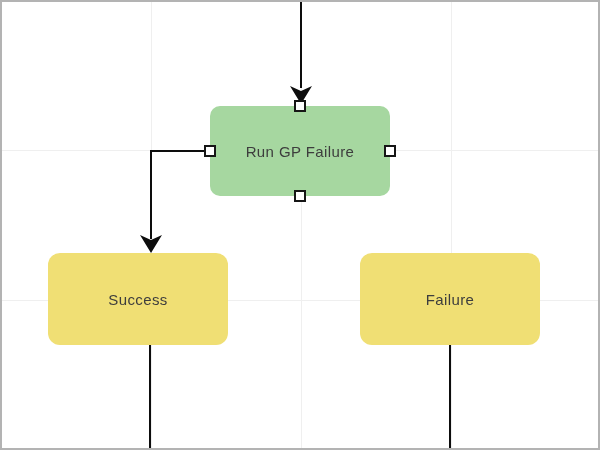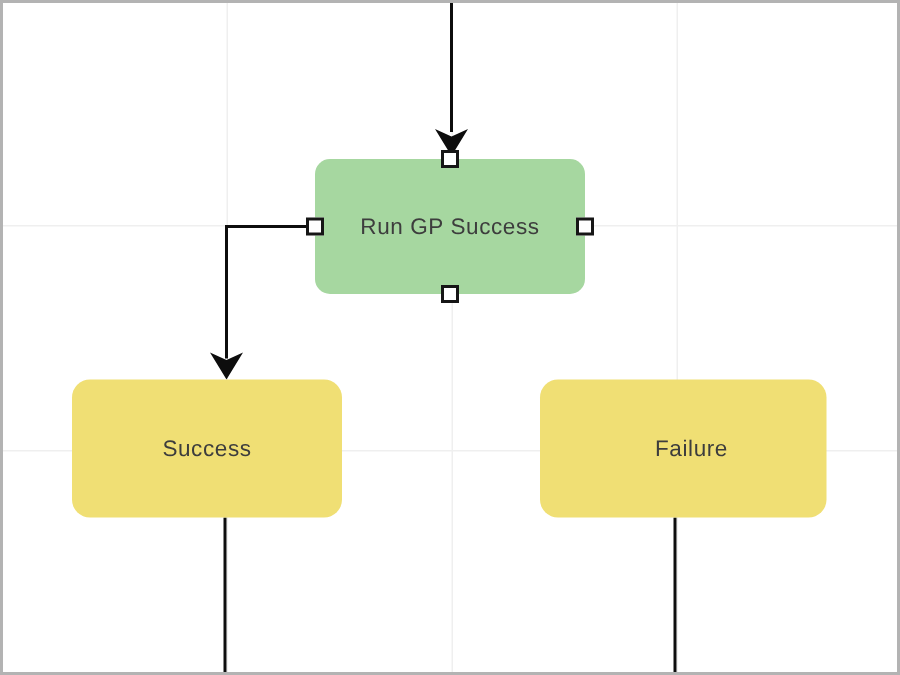--- a/index.html
+++ b/index.html
@@ -39,21 +39,21 @@
     width: 180px; height: 90px;
     background: #a6d7a0;
     border-radius: 10px;
   }
   .node.state {
     width: 180px; height: 92px;
     background: #f0df74;
     border-radius: 12px;
   }
   .node.success { left: 46px;  top: 251px; }
-  .node.failure { left: 358px; top: 251px; padding-left: 11px; }
+  .node.failure { left: 358px; top: 251px; }
   .handle {
     position: absolute;
     width: 8px; height: 8px;
     background: #ffffff;
     border: 2px solid #161616;
     cursor: crosshair;
   }
   
   .handle.top    { left: 84px;  top: -6px;  }
   .handle.bottom { left: 84px;  top: 84px;  }
@@ -88,21 +88,21 @@
     <g stroke="#0d0d0d" stroke-width="2">
       <line x1="150" y1="345" x2="150" y2="448"></line>
     </g>
 
     <g stroke="#0d0d0d" stroke-width="2">
       <line x1="450" y1="345" x2="450" y2="448"></line>
     </g>
   </svg>
 
   <div class="node process">
-    <span>Run GP Success</span>
+    <span>Run GP Failure</span>
     <span class="handle top"></span>
     <span class="handle bottom"></span>
     <span class="handle left"></span>
     <span class="handle right"></span>
   </div>
 
   <div class="node state success">
     <span>Success</span>
   </div>
 

